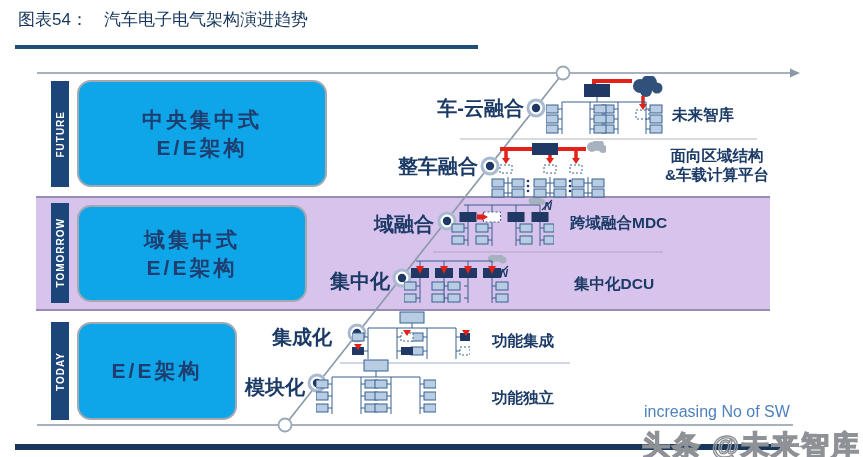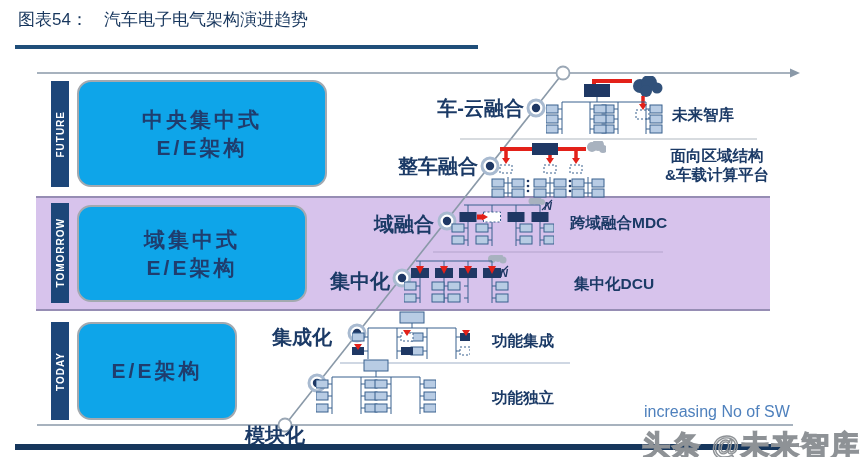--- a/index.html
+++ b/index.html
@@ -118,21 +118,21 @@
 </div>
 <div class="abs arch-box box-distributed">
   <span>E/E架构</span>
 </div>
 
 <div class="abs ms-label" style="right:339px;top:95px;">车-云融合</div>
 <div class="abs ms-label" style="right:385px;top:153px;">整车融合</div>
 <div class="abs ms-label" style="right:429px;top:211px;">域融合</div>
 <div class="abs ms-label" style="right:473px;top:268px;">集中化</div>
 <div class="abs ms-label" style="right:531px;top:324px;text-align:right;">集成化</div>
-<div class="abs ms-label" style="right:558px;top:374px;margin-top:48px;">模块化</div>
+<div class="abs ms-label" style="right:558px;top:374px;">模块化</div>
 
 <div class="abs out-label" style="left:672px;top:105px;">未来智库</div>
 <div class="abs out-label out-2line" style="left:632px;top:146px;">
   <div>面向区域结构</div>
   <div>&amp;车载计算平台</div>
 </div>
 <div class="abs out-label" style="left:570px;top:213px;">跨域融合MDC</div>
 <div class="abs out-label" style="left:574px;top:274px;">集中化DCU</div>
 <div class="abs out-label" style="left:492px;top:331px;">功能集成</div>
 <div class="abs out-label" style="left:492px;top:388px;">功能独立</div>

